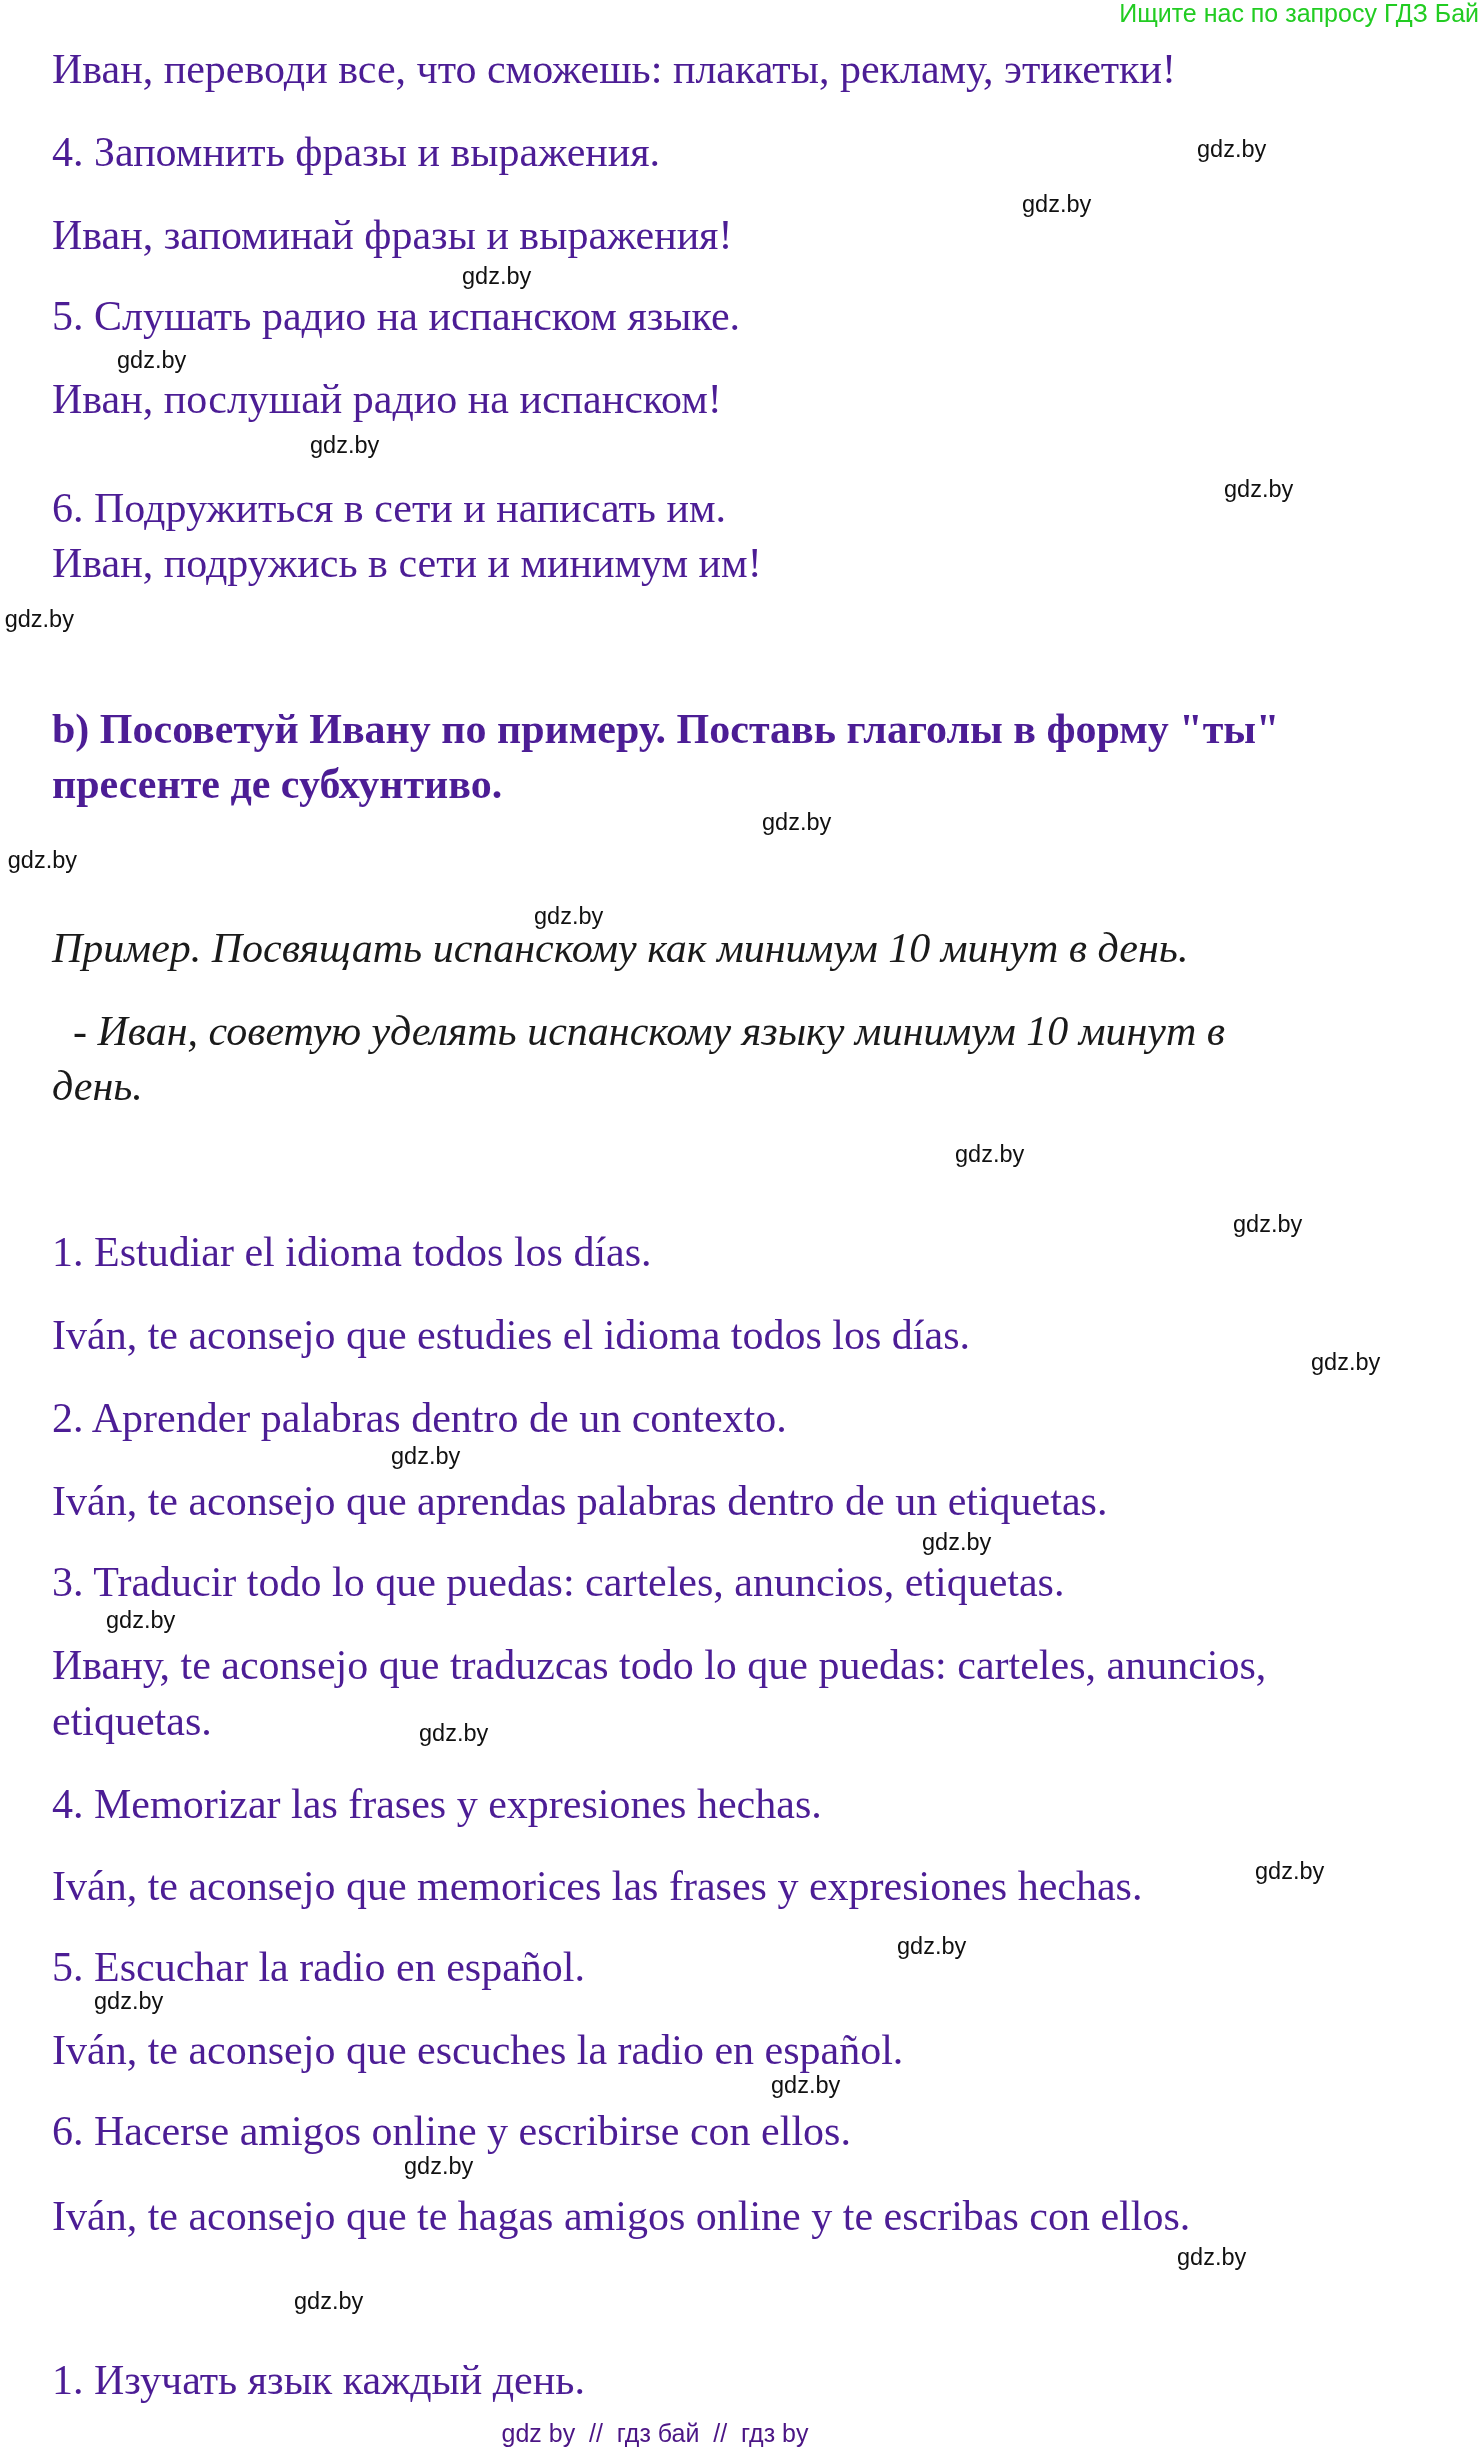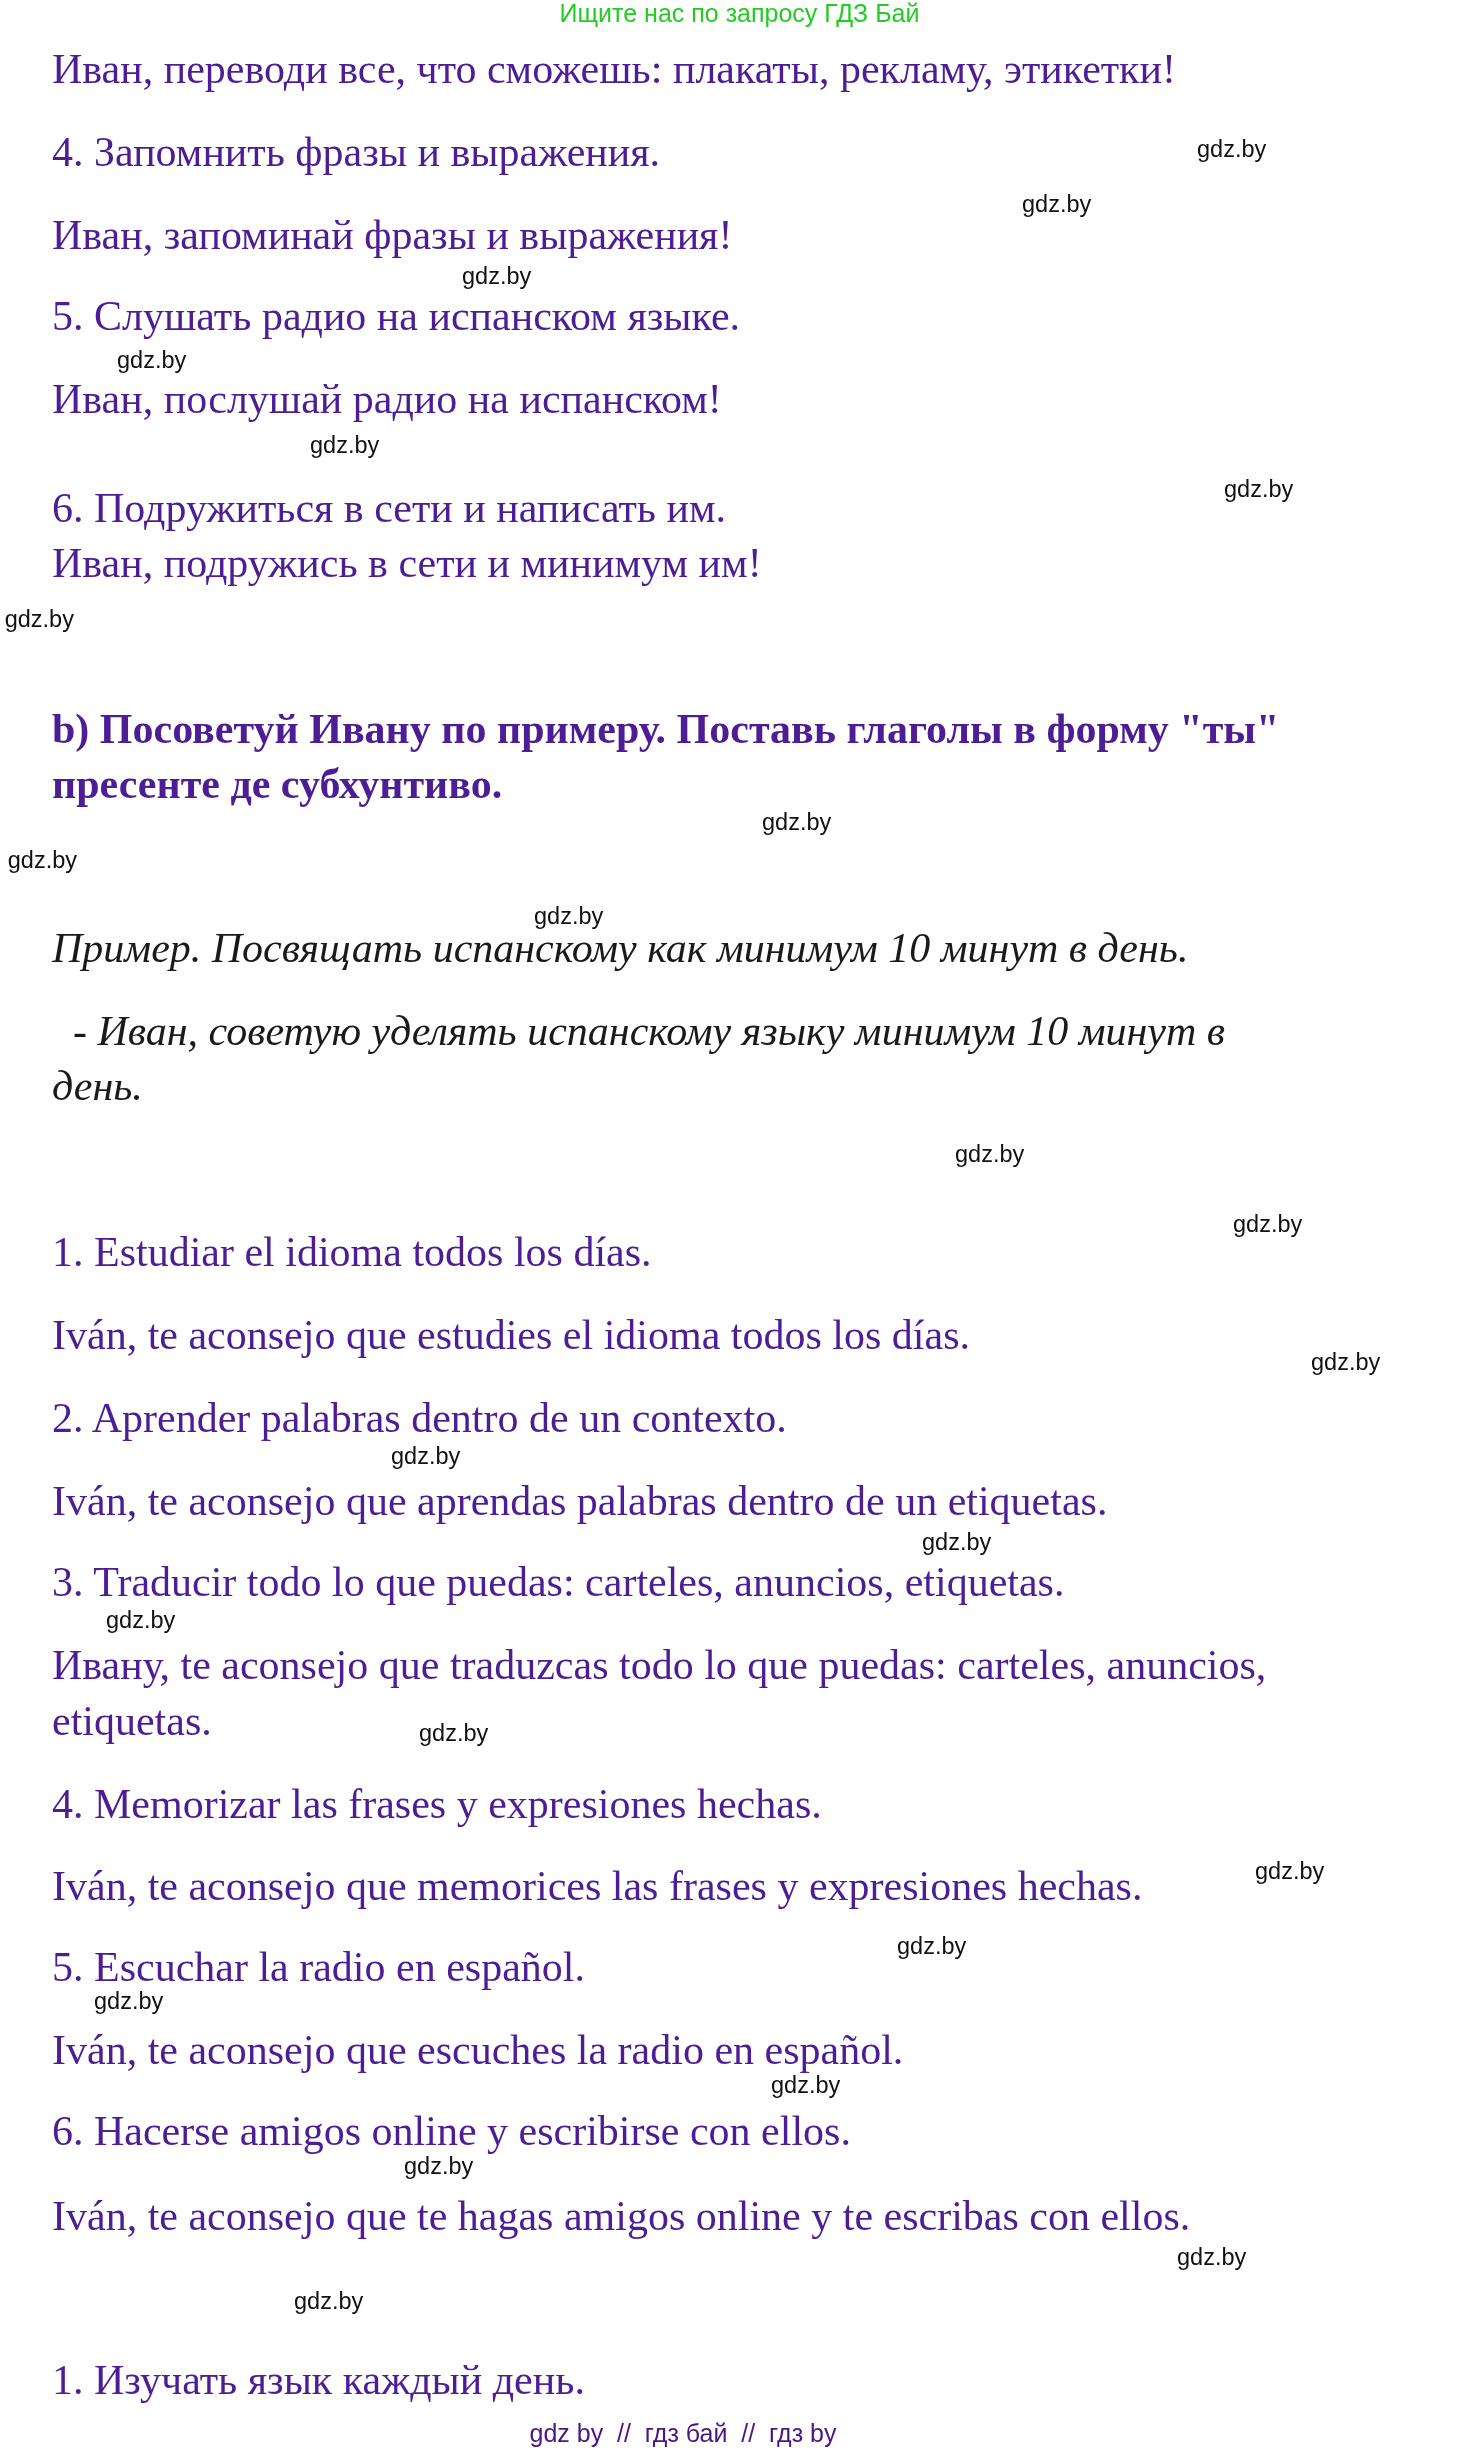--- a/index.html
+++ b/index.html
@@ -6,29 +6,28 @@
   body { width: 1479px; height: 2462px; position: relative; overflow: hidden; }
   .line {
     position: absolute; left: 52px;
     font-family: "Liberation Serif", serif;
     font-size: 42px; color: #4c1d95; white-space: nowrap;
     line-height: 1; transform: translateY(-50%);
   }
   .bold { font-weight: bold; }
   .italic { font-style: italic; color: #1a1a1a; }
   .header {
-    position: absolute; top: 0; left: 0; width: 1479px; text-align: center;
+    position: absolute; top: 0; left: 0; width: 1479px; text-align: right;
     font-family: "Liberation Sans", sans-serif; font-size: 25px; color: #22cc22;
     line-height: 27px;
   }
   .footer {
     position: absolute; top: 2419px; left: 0; width: 1310px; text-align: center;
     font-family: "Liberation Sans", sans-serif; font-size: 25px; color: #4b1585;
     white-space: pre;
-    margin-left: 28px;
   }
   .wm {
     position: absolute; font-family: "Liberation Sans", sans-serif; font-size: 23.5px;
     color: #111; line-height: 1; transform: translateY(-50%);
   }
 </style>
 </head>
 <body>
 
 <div class="header">Ищите нас по запросу ГДЗ Бай</div>

